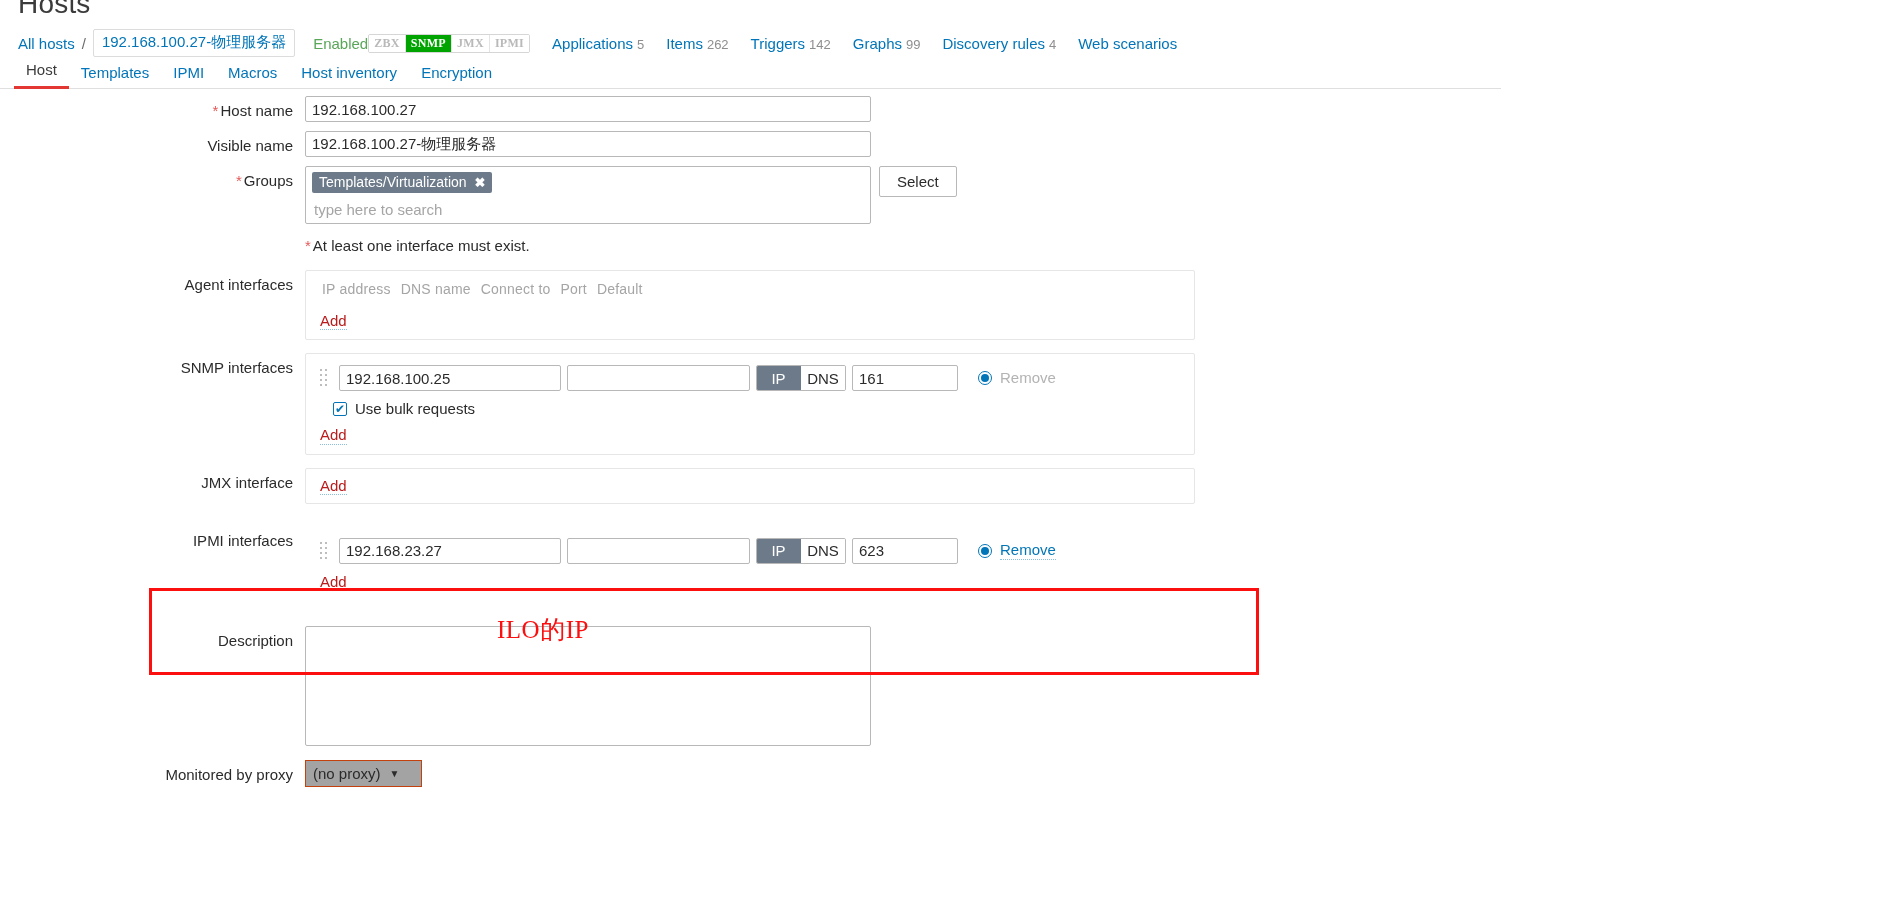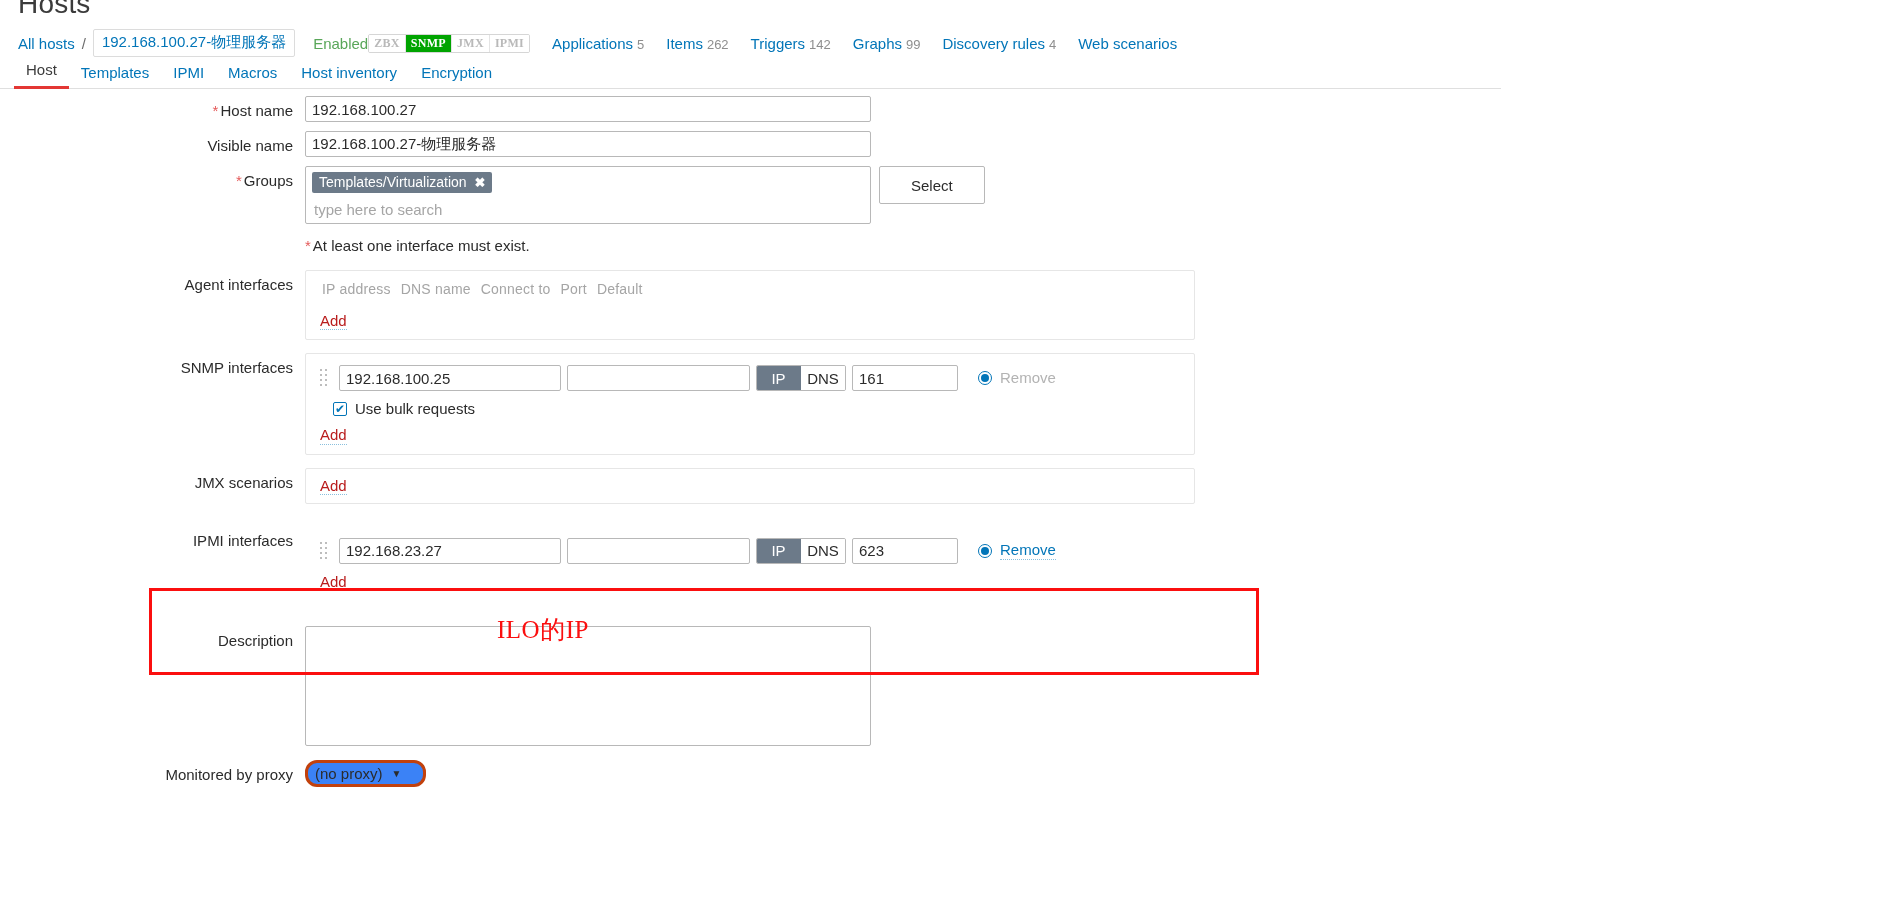--- a/index.html
+++ b/index.html
@@ -185,22 +185,22 @@
     margin-top: 7px;
     font-family: "Liberation Sans", sans-serif;
     font-size: 15px;
     color: #2b2b2b;
     background: transparent;
   }
   .ms-input::placeholder { color: #a5a5a5; }
 
   .btn {
     margin-left: 8px;
-    height: 38px;
-    padding: 0 31px;
+    height: 31px;
+    padding: 0 17px;
     background: #fff;
     border: 1px solid #b8b8b8;
     border-radius: 2px;
     color: #2b2b2b;
     font-family: "Liberation Sans", sans-serif;
     font-size: 15px;
     cursor: pointer;
   }
 
   .note {
@@ -349,23 +349,23 @@
     border-radius: 2px;
     resize: none;
     font-family: "Liberation Sans", sans-serif;
     font-size: 15px;
     padding: 4px 6px;
     outline: none;
   }
 
   .sel {
     height: 27px;
-    border: 3px solid #c2410c;
-    border-radius: 12px;
-    background: #3b82f6;
+    border: 1px solid #c2410c;
+    border-radius: 0;
+    background: #a3a3a3;
     font-family: "Liberation Sans", sans-serif;
     font-size: 15px;
     color: #2b2b2b;
     padding: 0 22px 0 7px;
     cursor: pointer;
     display: inline-flex;
     align-items: center;
     position: relative;
   }
   .caret {
@@ -515,21 +515,21 @@
       </div>
       <div class="bulk">
         <span class="cbox">✔</span>
         <span>Use bulk requests</span>
       </div>
       <span class="addlink">Add</span>
     </div>
   </div>
 
   <div class="row" style="margin-bottom:22px;">
-    <div class="lbl">JMX scenarios</div>
+    <div class="lbl">JMX interface</div>
     <div class="iface-panel" style="padding-top:6px;padding-bottom:8px;">
       <span class="addlink" style="margin-top:2px;">Add</span>
     </div>
   </div>
 
   <div class="row" style="margin-bottom:25px;">
     <div class="lbl">IPMI interfaces</div>
     <div class="iface-panel" style="padding-top:11px;border-color:transparent;">
       <div class="iface-row">
         <span class="grip">

